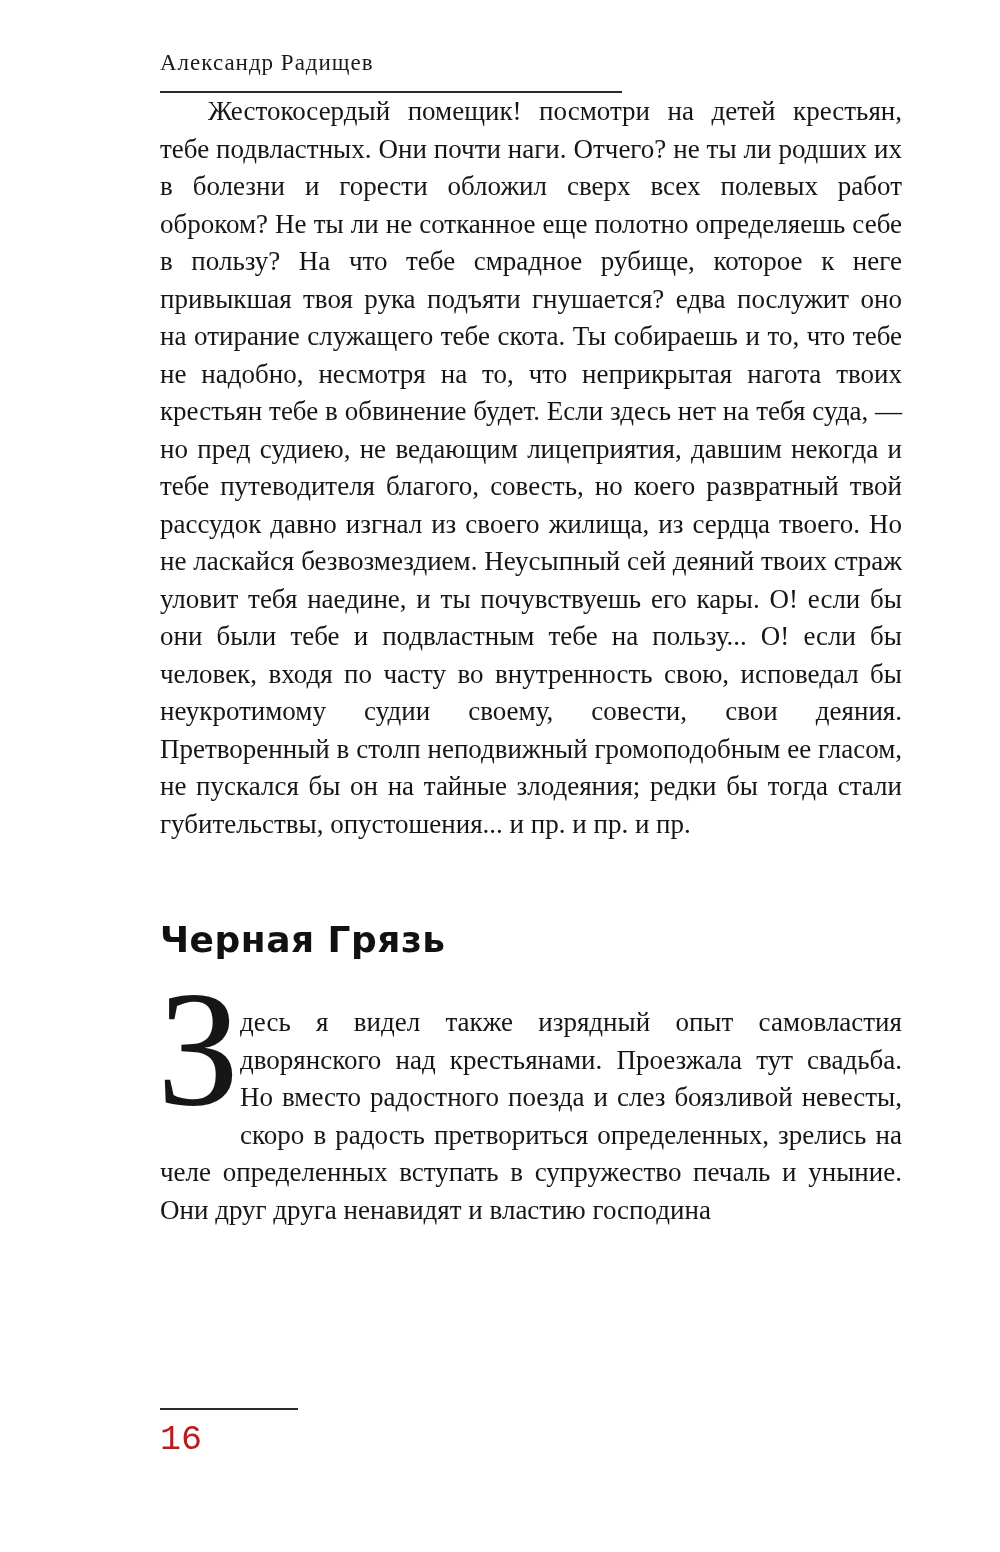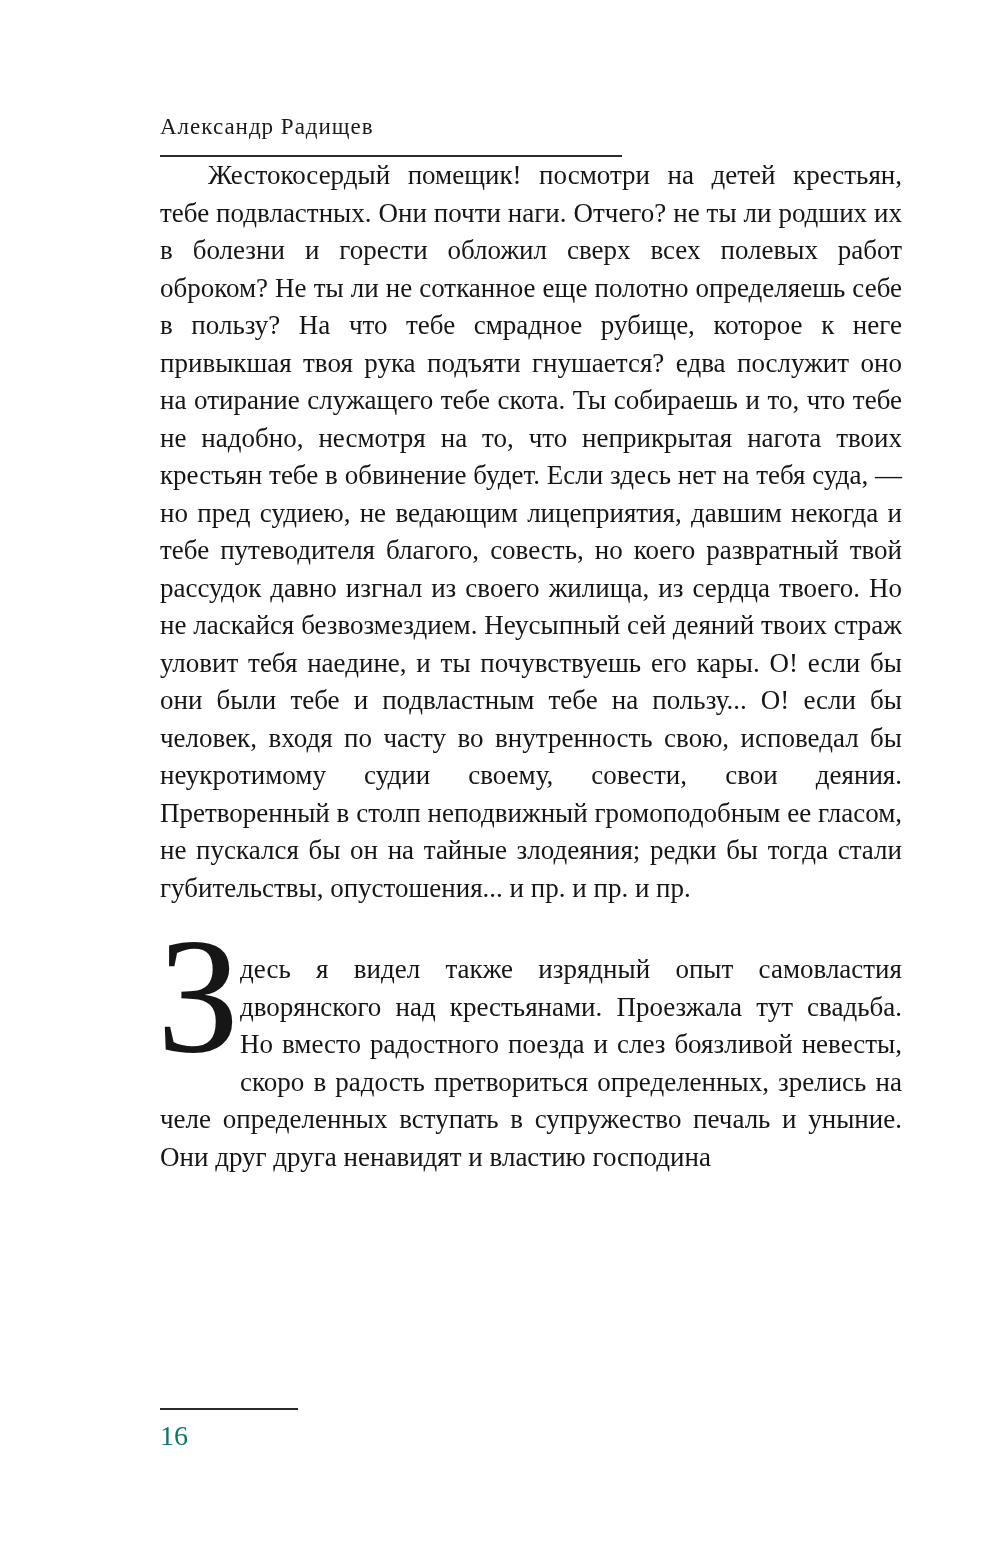--- a/index.html
+++ b/index.html
@@ -15,21 +15,21 @@
     position: relative;
     overflow: hidden;
   }
   .page {
     position: absolute;
     left: 160px;
     width: 742px;
     top: 0;
   }
   .running-head {
-    margin-top: 114px;
+    margin-top: 50px;
     font-size: 23px;
     letter-spacing: 1px;
     color: #1b1b1b;
   }
   .head-rule {
     margin-top: 15px;
     width: 462px;
     height: 0;
     border-top: 2px solid #2b2b2b;
   }
@@ -73,38 +73,39 @@
     left: 160px;
     top: 1408px;
     width: 138px;
     height: 0;
     border-top: 2px solid #2b2b2b;
   }
   .page-number {
     position: absolute;
     left: 160px;
     top: 1420px;
-    font-size: 28px;
-    color: #0f766e;
-    font-family: Liberation Serif, serif;
+    font-size: 35px;
+    color: #b91c1c;
+    font-family: Liberation Mono, monospace;
   }
 </style>
 </head>
 <body>
 
 <div class="page">
 
   <div class="running-head">
     <span>Александр Радищев</span>
   </div>
 
   <div class="head-rule"></div>
 
   <div class="body-text para1">Жестокосердый помещик! посмотри на детей крестьян, тебе подвластных. Они почти наги. Отчего? не ты ли родших их в болезни и горести обложил сверх всех полевых работ оброком? Не ты ли не сотканное еще полотно определяешь себе в пользу? На что тебе смрадное рубище, которое к неге привыкшая твоя рука подъяти гнушается? едва послужит оно на отирание служащего тебе скота. Ты собираешь и то, что тебе не надобно, несмотря на то, что неприкрытая нагота твоих крестьян тебе в обвинение будет. Если здесь нет на тебя суда, — но пред судиею, не ведающим лицеприятия, давшим некогда и тебе путеводителя благого, совесть, но коего развратный твой рассудок давно изгнал из своего жилища, из сердца твоего. Но не ласкайся безвозмездием. Неусыпный сей деяний твоих страж уловит тебя наедине, и ты почувствуешь его кары. О! если бы они были тебе и подвластным тебе на пользу... О! если бы человек, входя по часту во внутренность свою, исповедал бы неукротимому судии своему, совести, свои деяния. Претворенный в столп неподвижный громоподобным ее гласом, не пускался бы он на тайные злодеяния; редки бы тогда стали губительствы, опустошения... и пр. и пр. и пр.</div>
 
+  <div class="chapter-title">Черная Грязь</div>
 
   <div class="body-text para2">
     <span class="dropcap-spacer"></span>
     <span class="drop-cap">З</span>
     <span>десь я видел также изрядный опыт самовластия дворянского над крестьянами. Проезжала тут свадьба. Но вместо радостного поезда и слез боязливой невесты, скоро в радость претвориться определенных, зрелись на челе определенных вступать в супружество печаль и уныние. Они друг друга ненавидят и властию господина</span>
   </div>
 
 </div>
 
 <div class="footer-rule"></div>

